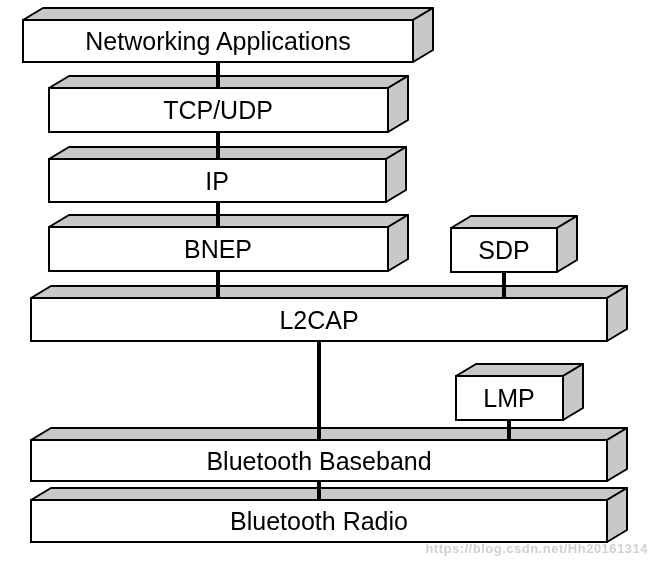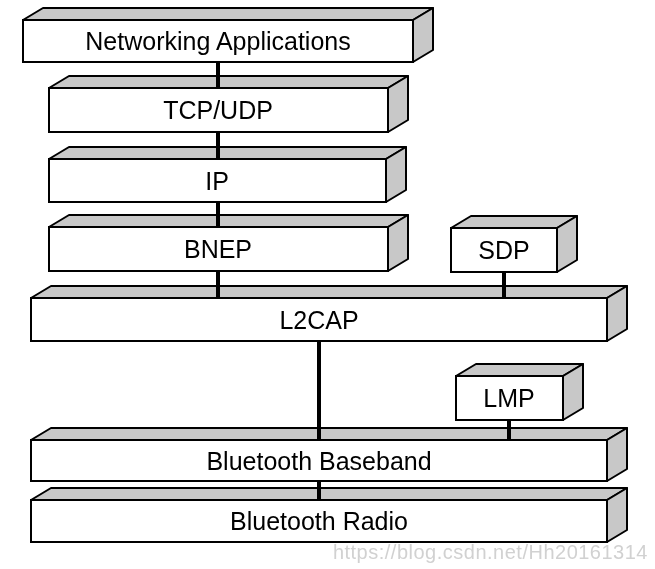--- a/index.html
+++ b/index.html
@@ -24,27 +24,28 @@
   .box-label {
     font-family: "Liberation Sans", sans-serif;
     font-size: 25px;
     fill: #000000;
   }
   .watermark {
     position: absolute;
     right: 7px;
     top: 541px;
     font-family: "Liberation Sans", sans-serif;
-    font-size: 20px;
+    font-size: 13px;
     letter-spacing: 0.5px;
     color: #c9c9c9;
     opacity: 0.85;
     z-index: 5;
     white-space: nowrap;
     pointer-events: none;
+    font-weight: bold;
   }
 </style>
 </head>
 <body>
 
 <div class="stage">
   <svg width="655" height="569" viewBox="0 0 655 569" xmlns="http://www.w3.org/2000/svg">
 
     <g>
       <polygon points="23,20 43,8 433,8 413,20" fill="#c8c8c8" stroke="#000000" stroke-width="2" stroke-linejoin="round"></polygon>

